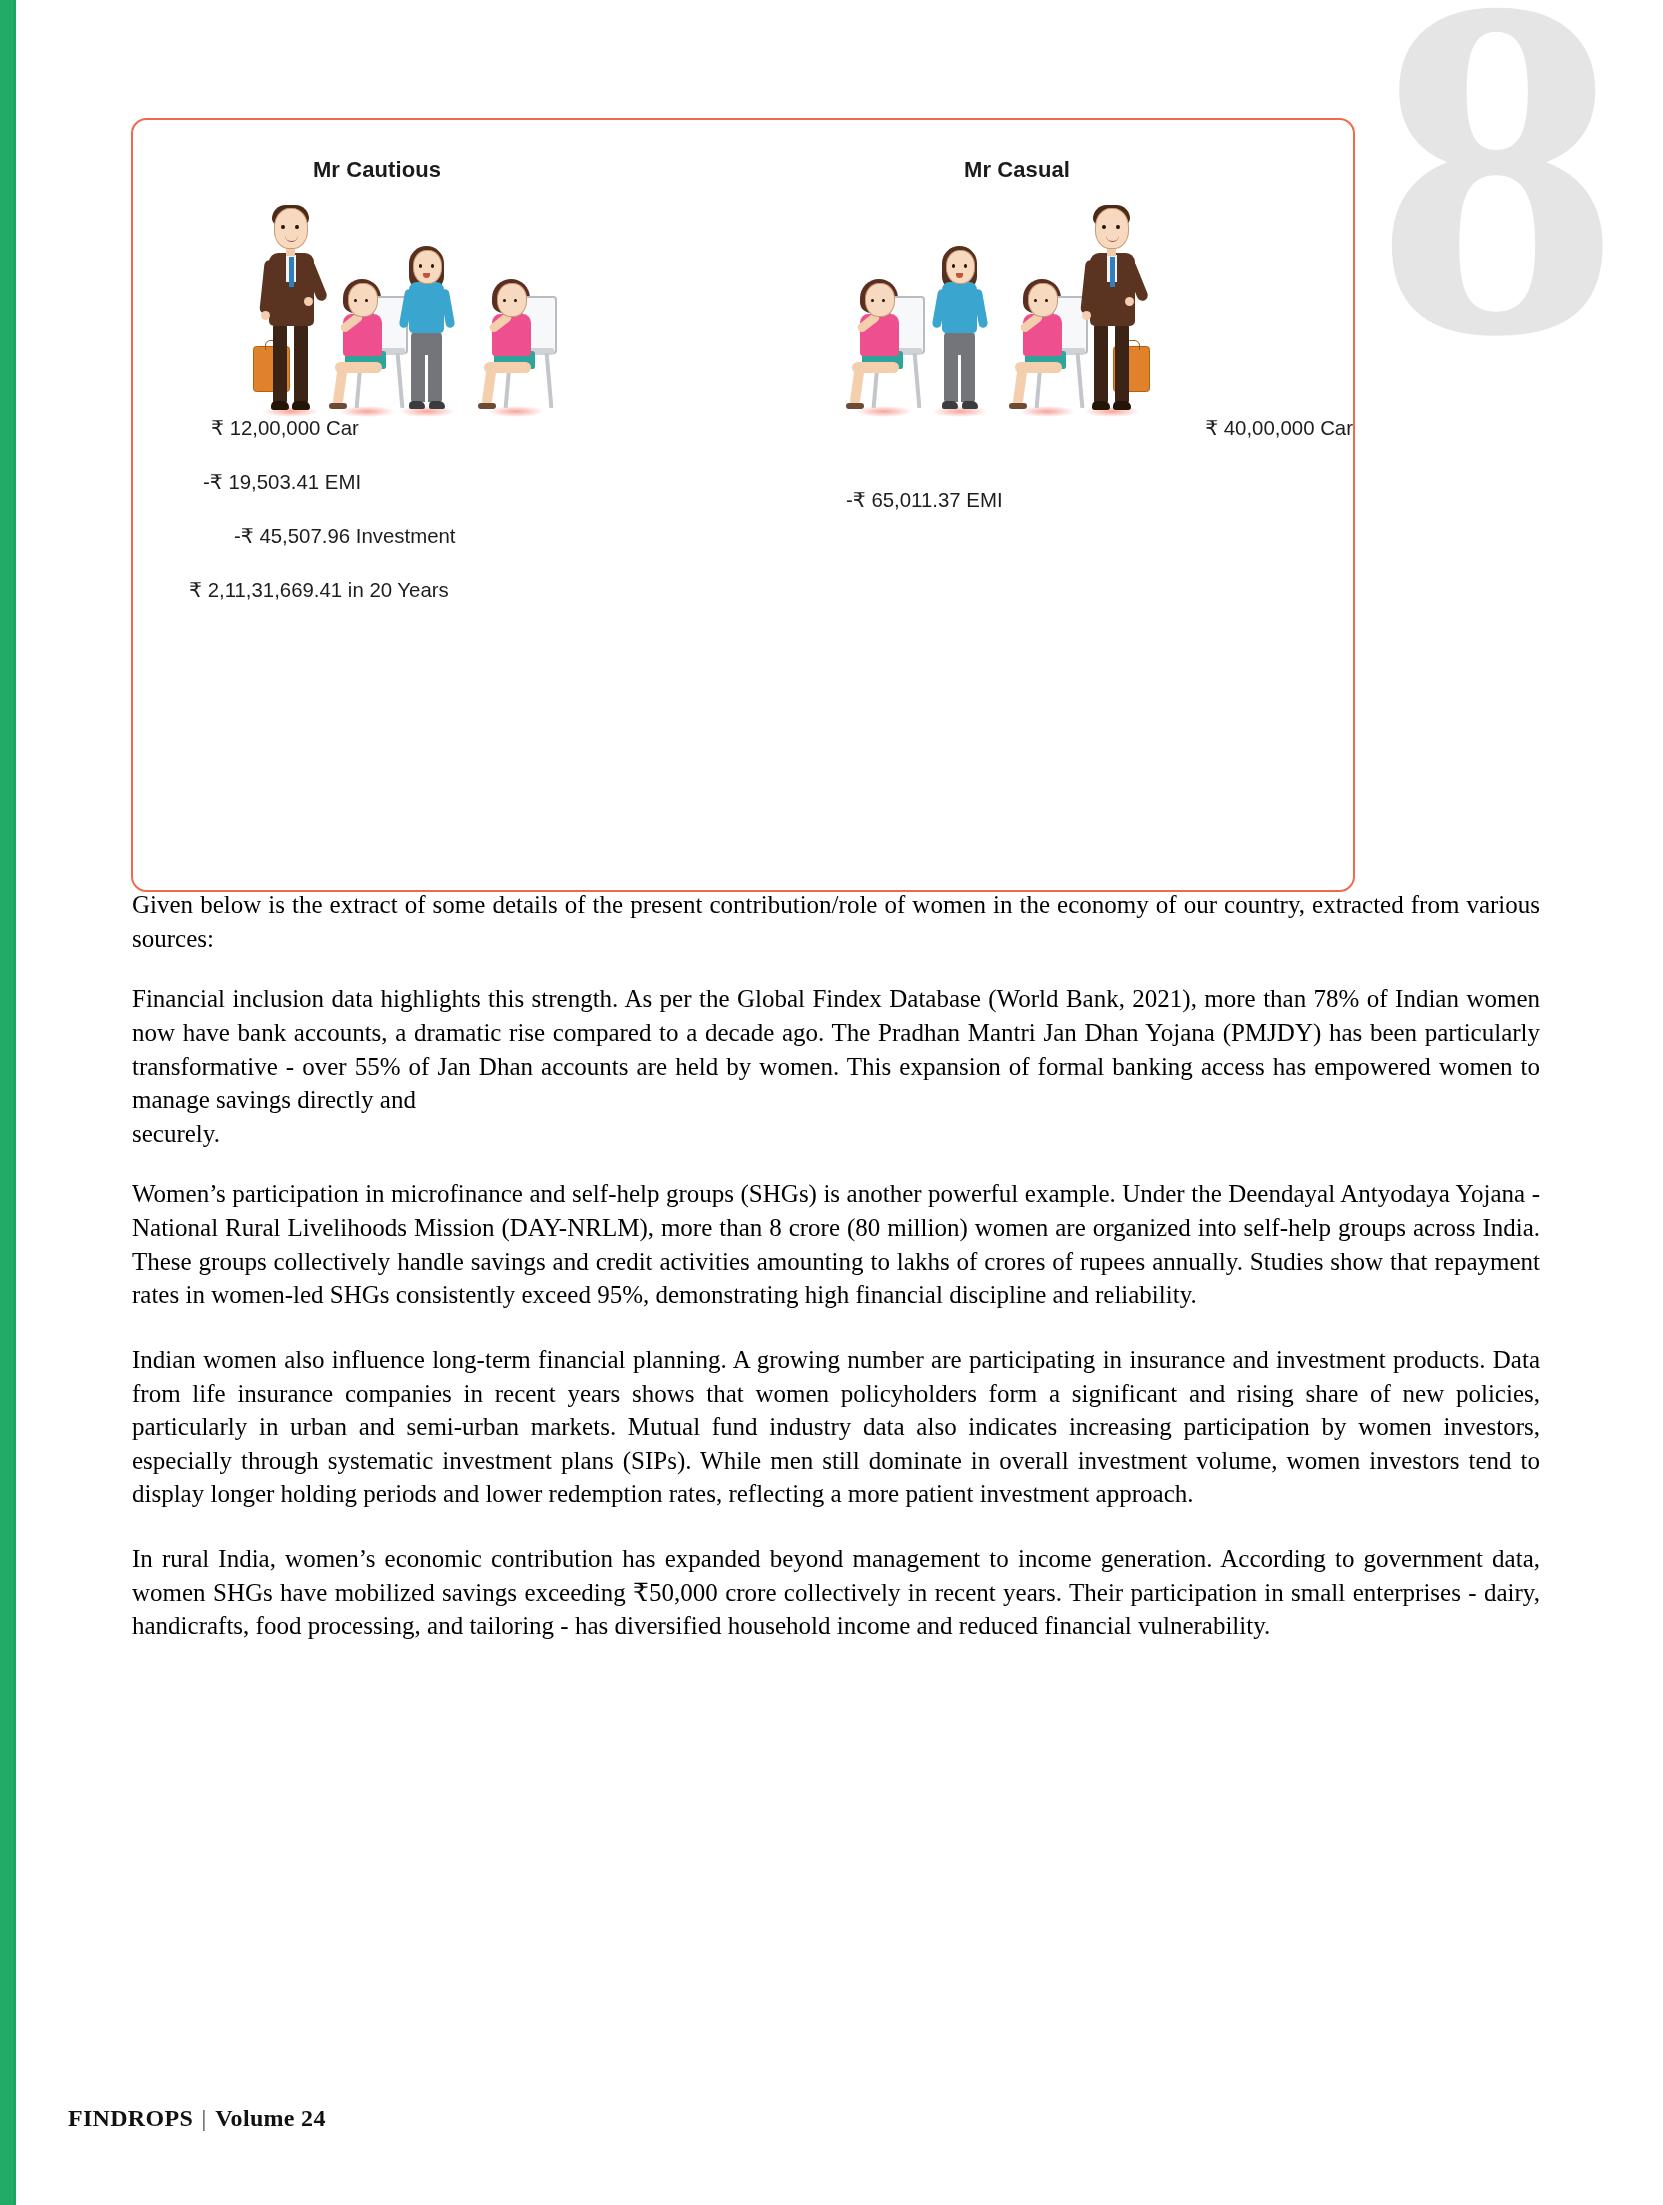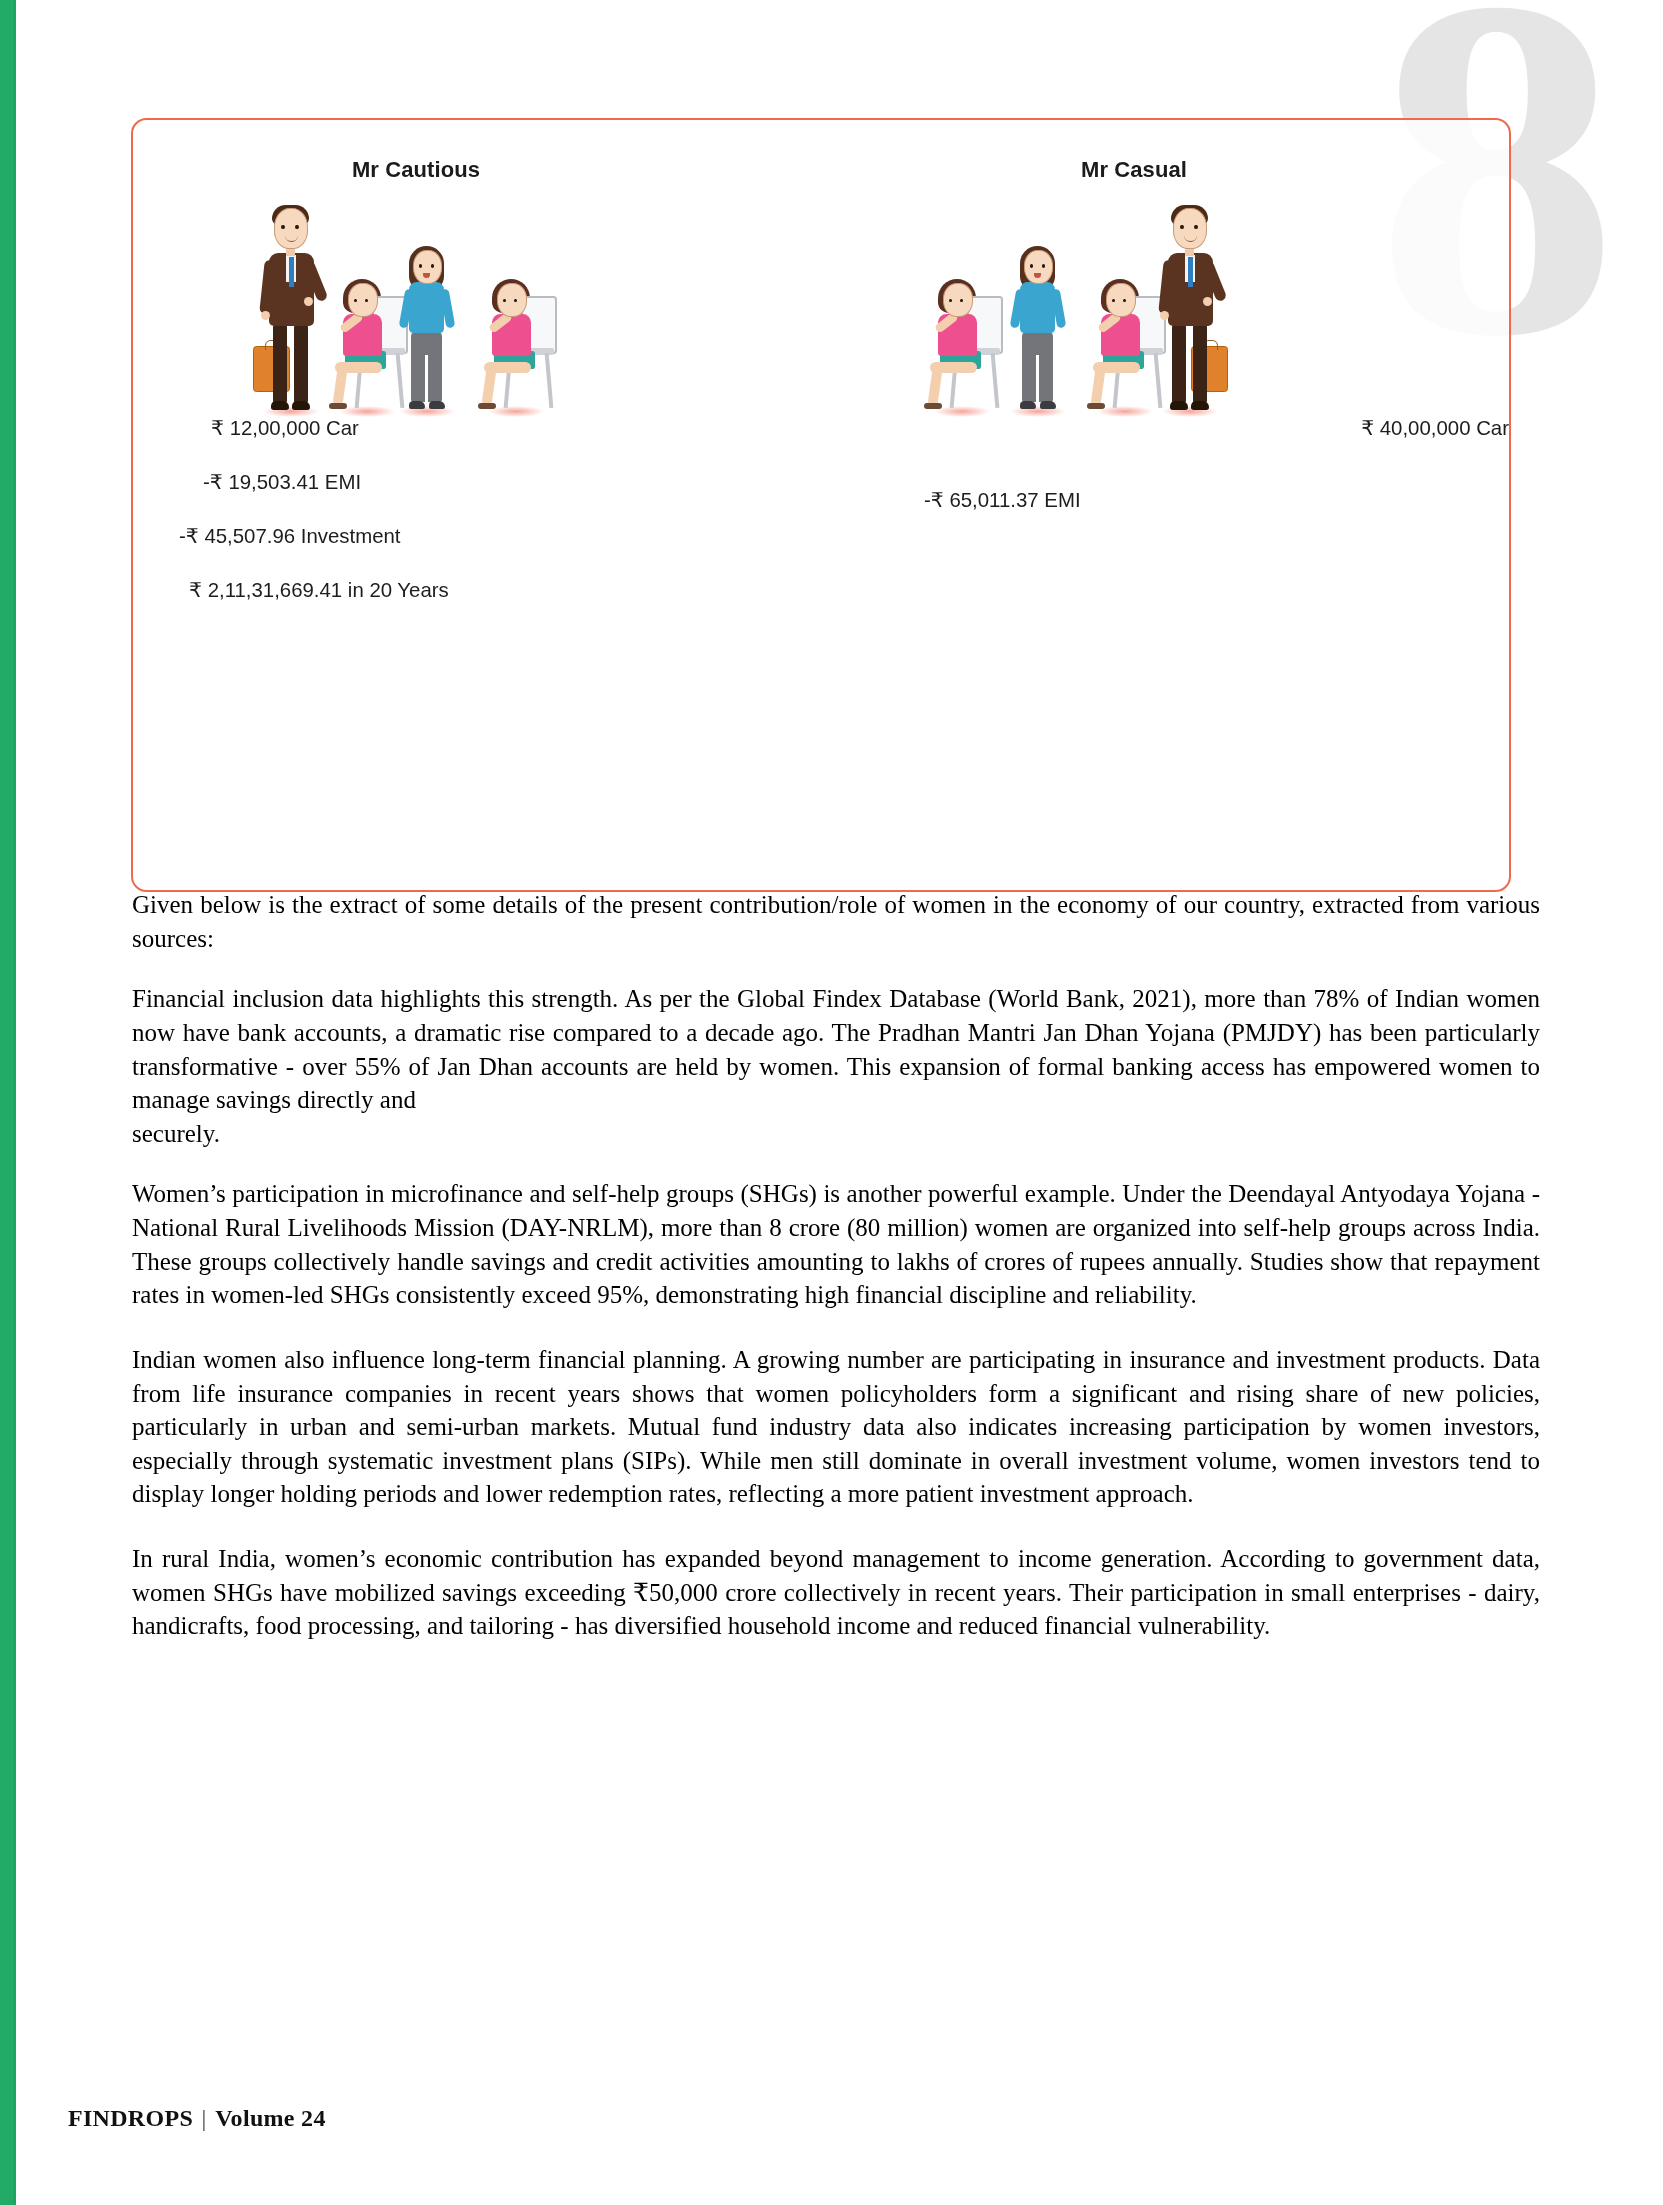--- a/index.html
+++ b/index.html
@@ -44,21 +44,21 @@
     letter-spacing: -0.02em;
     user-select: none;
     z-index: 0;
   }
 
   
   #infographic-card {
     position: absolute;
     left: 131px;
     top: 118px;
-    width: 1380px;
+    width: 1224px;
     height: 774px;
     box-sizing: border-box;
     border: 2.1px solid #ef6a49;
     border-radius: 15.5px;
     background: rgba(255,255,255,0.82);
     z-index: 2;
   }
 
   .persona-col {
     position: absolute;
@@ -288,21 +288,21 @@
   .stat-line { white-space: nowrap; }
 
   .left-stats  { top: 296px; }
   .right-stats { top: 296px; }
 
   .left-stats  .stat-line { padding-left: 76px; }
   .right-stats .stat-line { padding-left: 113px; }
 
   .left-stats  .s0 { margin-top: 0px;  padding-left: 78px; }
   .left-stats  .s1 { margin-top: 30px; padding-left: 70px; }
-  .left-stats  .s2 { margin-top: 30px; padding-left: 46px; }
+  .left-stats  .s2 { margin-top: 30px; padding-left: 101px; }
   .left-stats  .s3 { margin-top: 30px; padding-left: 56px; }
   .left-stats  .s4 { margin-top: 28px; padding-left: 56px; }
 
   .right-stats .s0 { margin-top: 0px; text-align: right;  }
   .right-stats .s1 { margin-top: 48px; padding-left: 103px; }
 
   
   #card-footnote {
     position: absolute;
     left: 0; right: 0;

